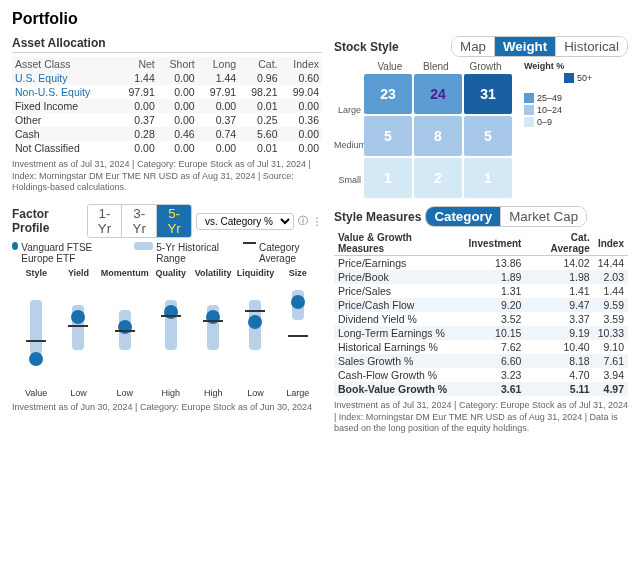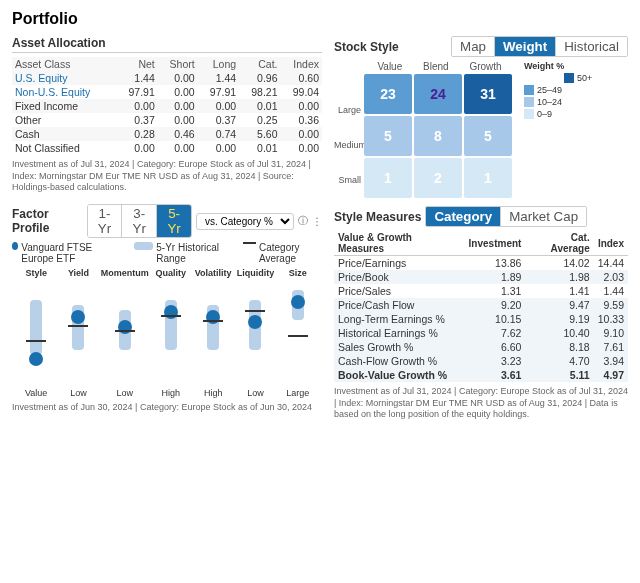--- a/index.html
+++ b/index.html
@@ -36,21 +36,21 @@
     .legend-dot { width: 8px; height: 8px; border-radius: 50%; background: #1a6faf; display: inline-block; }
     .legend-range { width: 24px; height: 8px; background: #b8d0e8; border-radius: 3px; display: inline-block; }
     .legend-line { width: 16px; height: 2px; background: #333; display: inline-block; }
     .legend-item { display: flex; align-items: flex-start; gap: 3px; }
 
     .factor-chart { display: flex; gap: 4px; height: 120px; align-items: flex-end; padding-bottom: 0; }
 
     
     .stock-style-header { display: flex; align-items: center; justify-content: space-between; margin-bottom: 4px; }
     .stock-style-title { font-size: 12px; font-weight: bold; }
-    .tab-group { display: flex; border: 1px solid #ccc; border-radius: 2px; overflow: hidden; font-size: 10px; align-items: flex-end; }
+    .tab-group { display: flex; border: 1px solid #ccc; border-radius: 9px; overflow: hidden; font-size: 10px; align-items: flex-end; }
     .tab-group button { padding: 2px 8px; border: none; background: #fff; cursor: pointer; color: #555; border-right: 1px solid #ccc; }
     .tab-group button:last-child { border-right: none; }
     .tab-group button.active { background: #1a6faf; color: #fff; font-weight: bold; }
     .style-grid-labels-left { display: flex; flex-direction: column; justify-content: space-around; padding-top: 18px; padding-bottom: 0; font-size: 9px; color: #555; width: 30px; text-align: right; padding-right: 3px; }
     .style-grid { display: grid; grid-template-columns: repeat(3, 48px); grid-template-rows: repeat(3, 40px); gap: 2px; }
     .style-grid-col-labels { display: flex; justify-content: space-around; margin-bottom: 2px; padding-left: 33px; font-size: 10px; color: #555; }
 
     .weight-legend { margin-left: 6px; font-size: 9px; }
     .weight-legend-title { font-weight: bold; margin-bottom: 2px; }
 
@@ -275,21 +275,21 @@
                   <div style="display: flex; align-items: center; justify-content: center; font-size: 14px; font-weight: bold; color: rgb(255, 255, 255); border-radius: 2px; background: rgb(168, 200, 234);">5</div>
                   <div style="display: flex; align-items: center; justify-content: center; font-size: 14px; font-weight: bold; color: rgb(255, 255, 255); border-radius: 2px; background: rgb(212, 232, 245);">1</div>
                   <div style="display: flex; align-items: center; justify-content: center; font-size: 14px; font-weight: bold; color: rgb(255, 255, 255); border-radius: 2px; background: rgb(212, 232, 245);">2</div>
                   <div style="display: flex; align-items: center; justify-content: center; font-size: 14px; font-weight: bold; color: rgb(255, 255, 255); border-radius: 2px; background: rgb(212, 232, 245);">1</div>
                 </div>
             </div>
           </div>
           <div class="weight-legend">
             <div class="weight-legend-title">Weight %</div>
             <div id="weight-legend-items">
-                <div style="display: flex; align-items: center; gap: 3px; margin-bottom: 2px; font-size: 9px; padding-left: 40px;">
+                <div style="display: flex; align-items: center; gap: 3px; margin-bottom: 10px; font-size: 9px; padding-left: 40px;">
                   <div style="width:10px;height:10px;background:#1a5fa0;"></div>
     <span>50+</span>
                 </div>
                 <div style="display: flex; align-items: center; gap: 3px; margin-bottom: 2px; font-size: 9px;">
                   <div style="width:10px;height:10px;background:#5b9cd3;"></div>
     <span>25–49</span>
                 </div>
                 <div style="display: flex; align-items: center; gap: 3px; margin-bottom: 2px; font-size: 9px;">
                   <div style="width:10px;height:10px;background:#a8c8ea;"></div>
     <span>10–24</span>
@@ -338,20 +338,26 @@
     <td>1.31</td>
     <td>1.41</td>
     <td>1.44</td>
   </tr>
               <tr style="background: rgb(240, 245, 250);">
     <td>Price/Cash Flow</td>
     <td>9.20</td>
     <td>9.47</td>
     <td>9.59</td>
   </tr>
+              <tr>
+    <td>Dividend Yield %</td>
+    <td>3.52</td>
+    <td>3.37</td>
+    <td>3.59</td>
+  </tr>
               <tr style="background: rgb(240, 245, 250);">
     <td>Long-Term Earnings %</td>
     <td>10.15</td>
     <td>9.19</td>
     <td>10.33</td>
   </tr>
               <tr>
     <td>Historical Earnings %</td>
     <td>7.62</td>
     <td>10.40</td>

